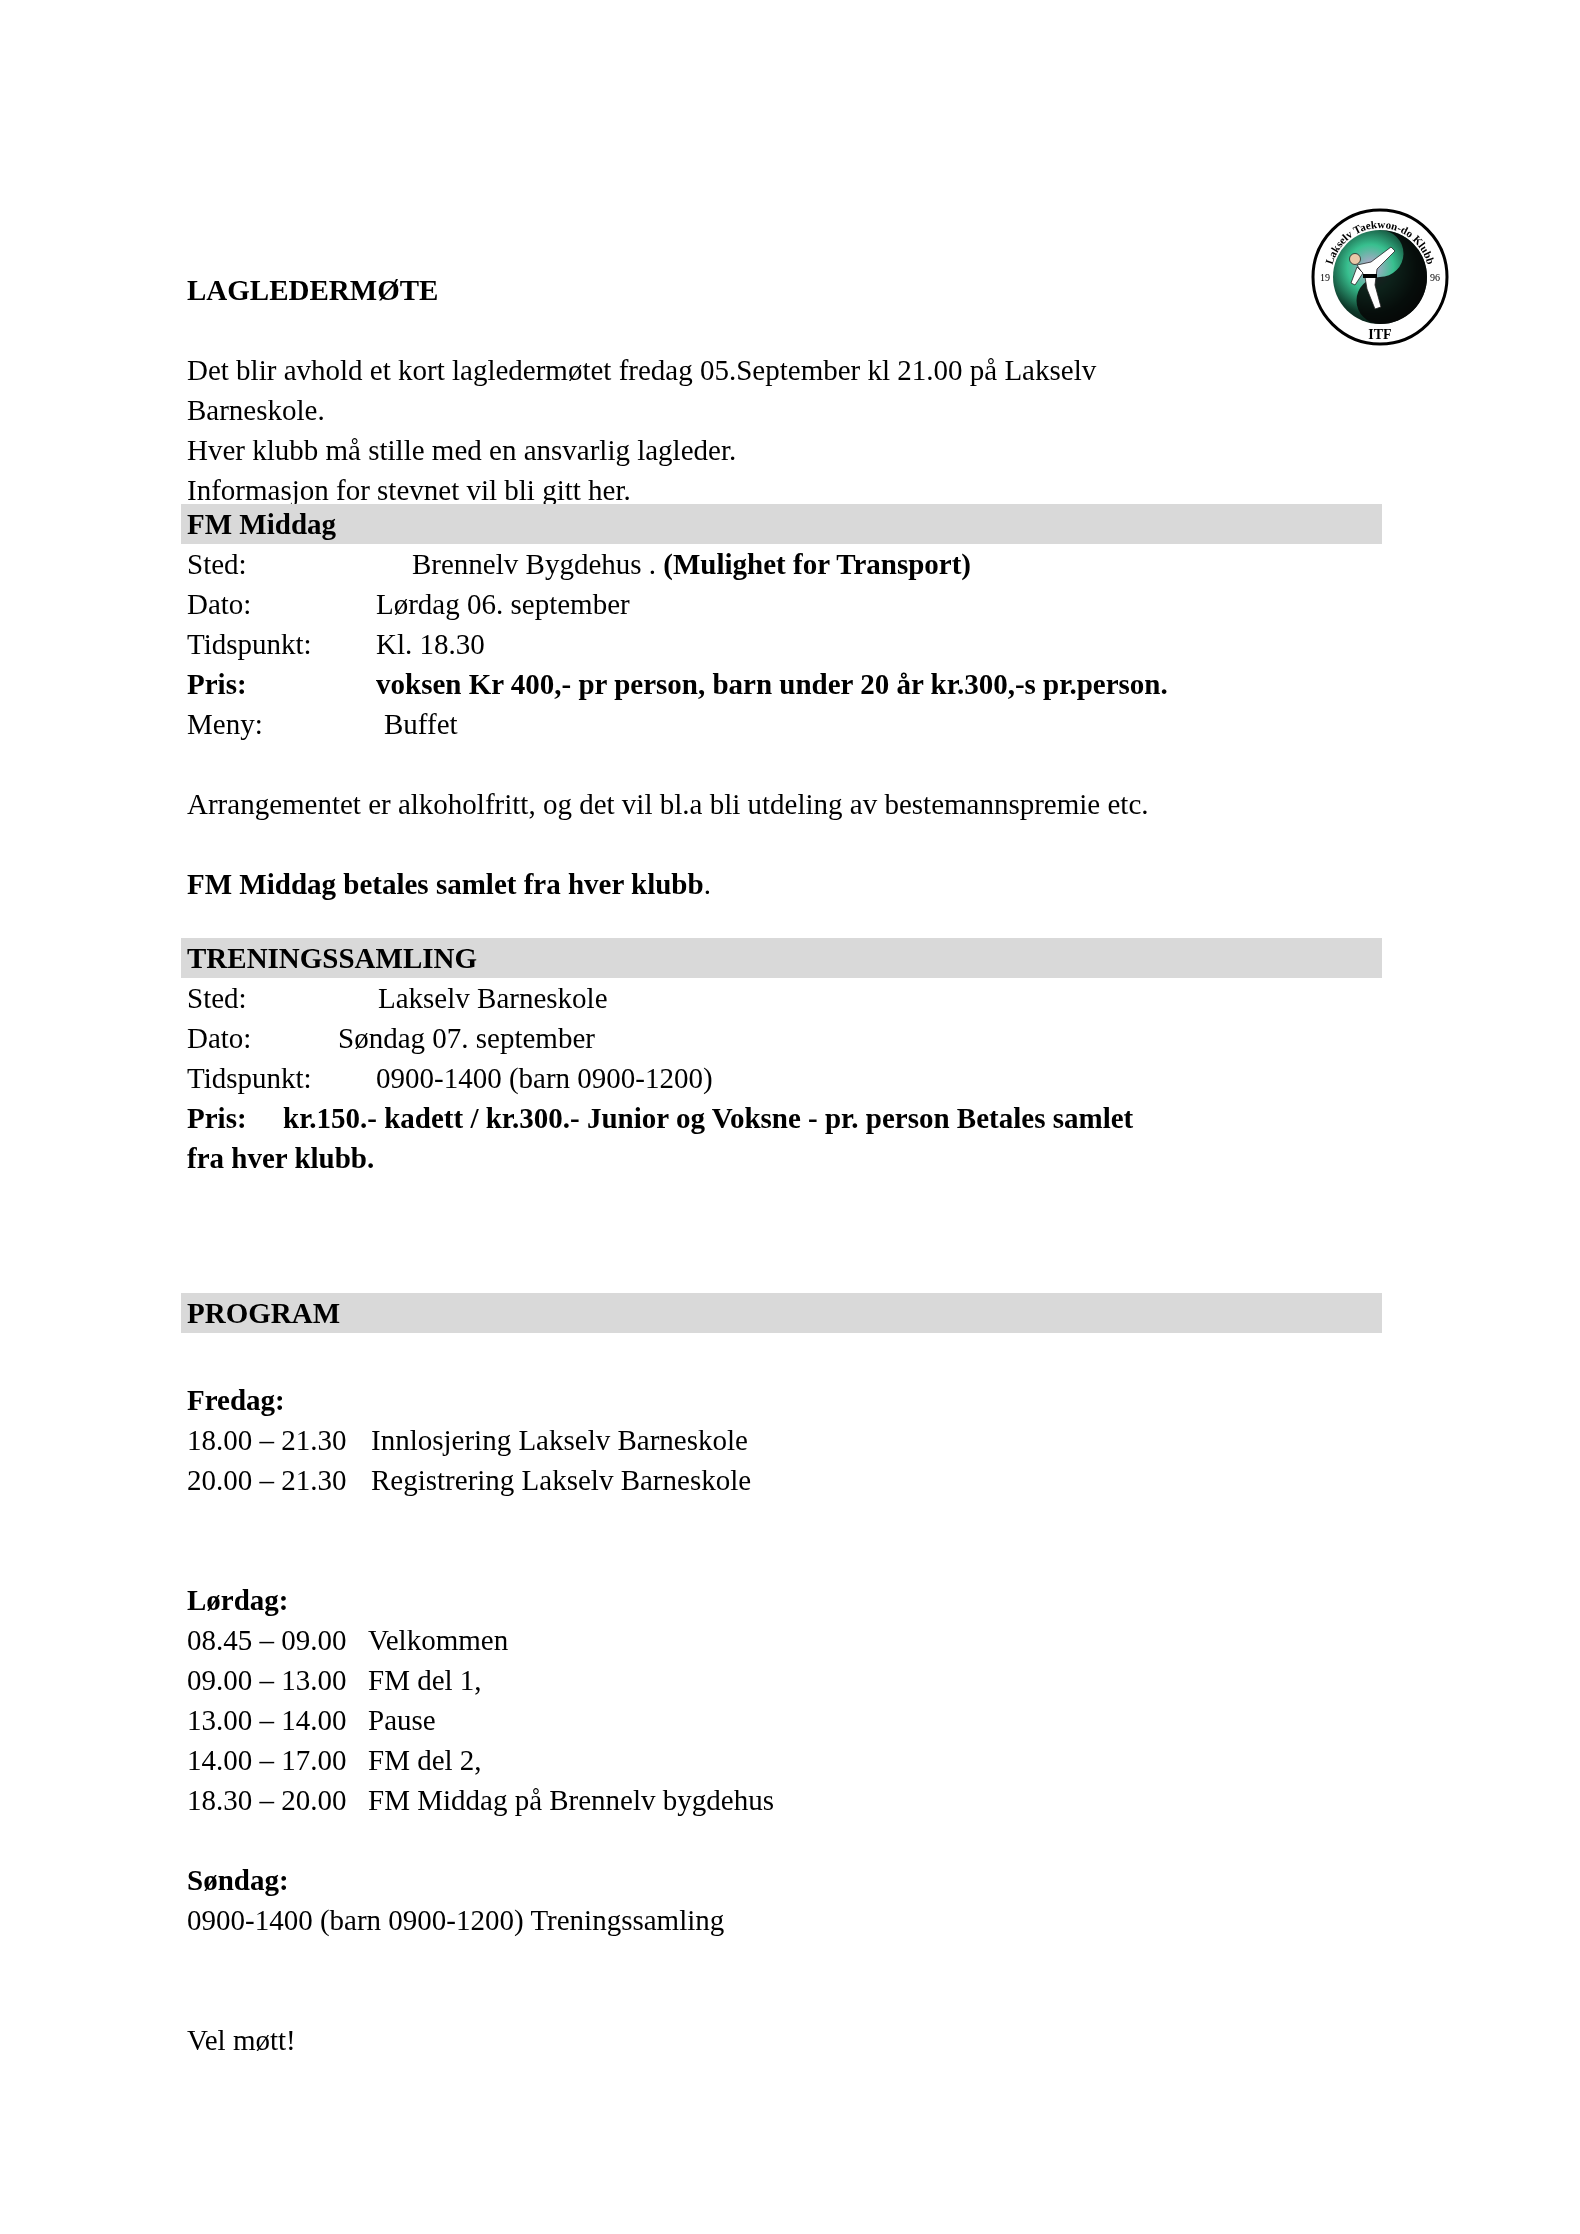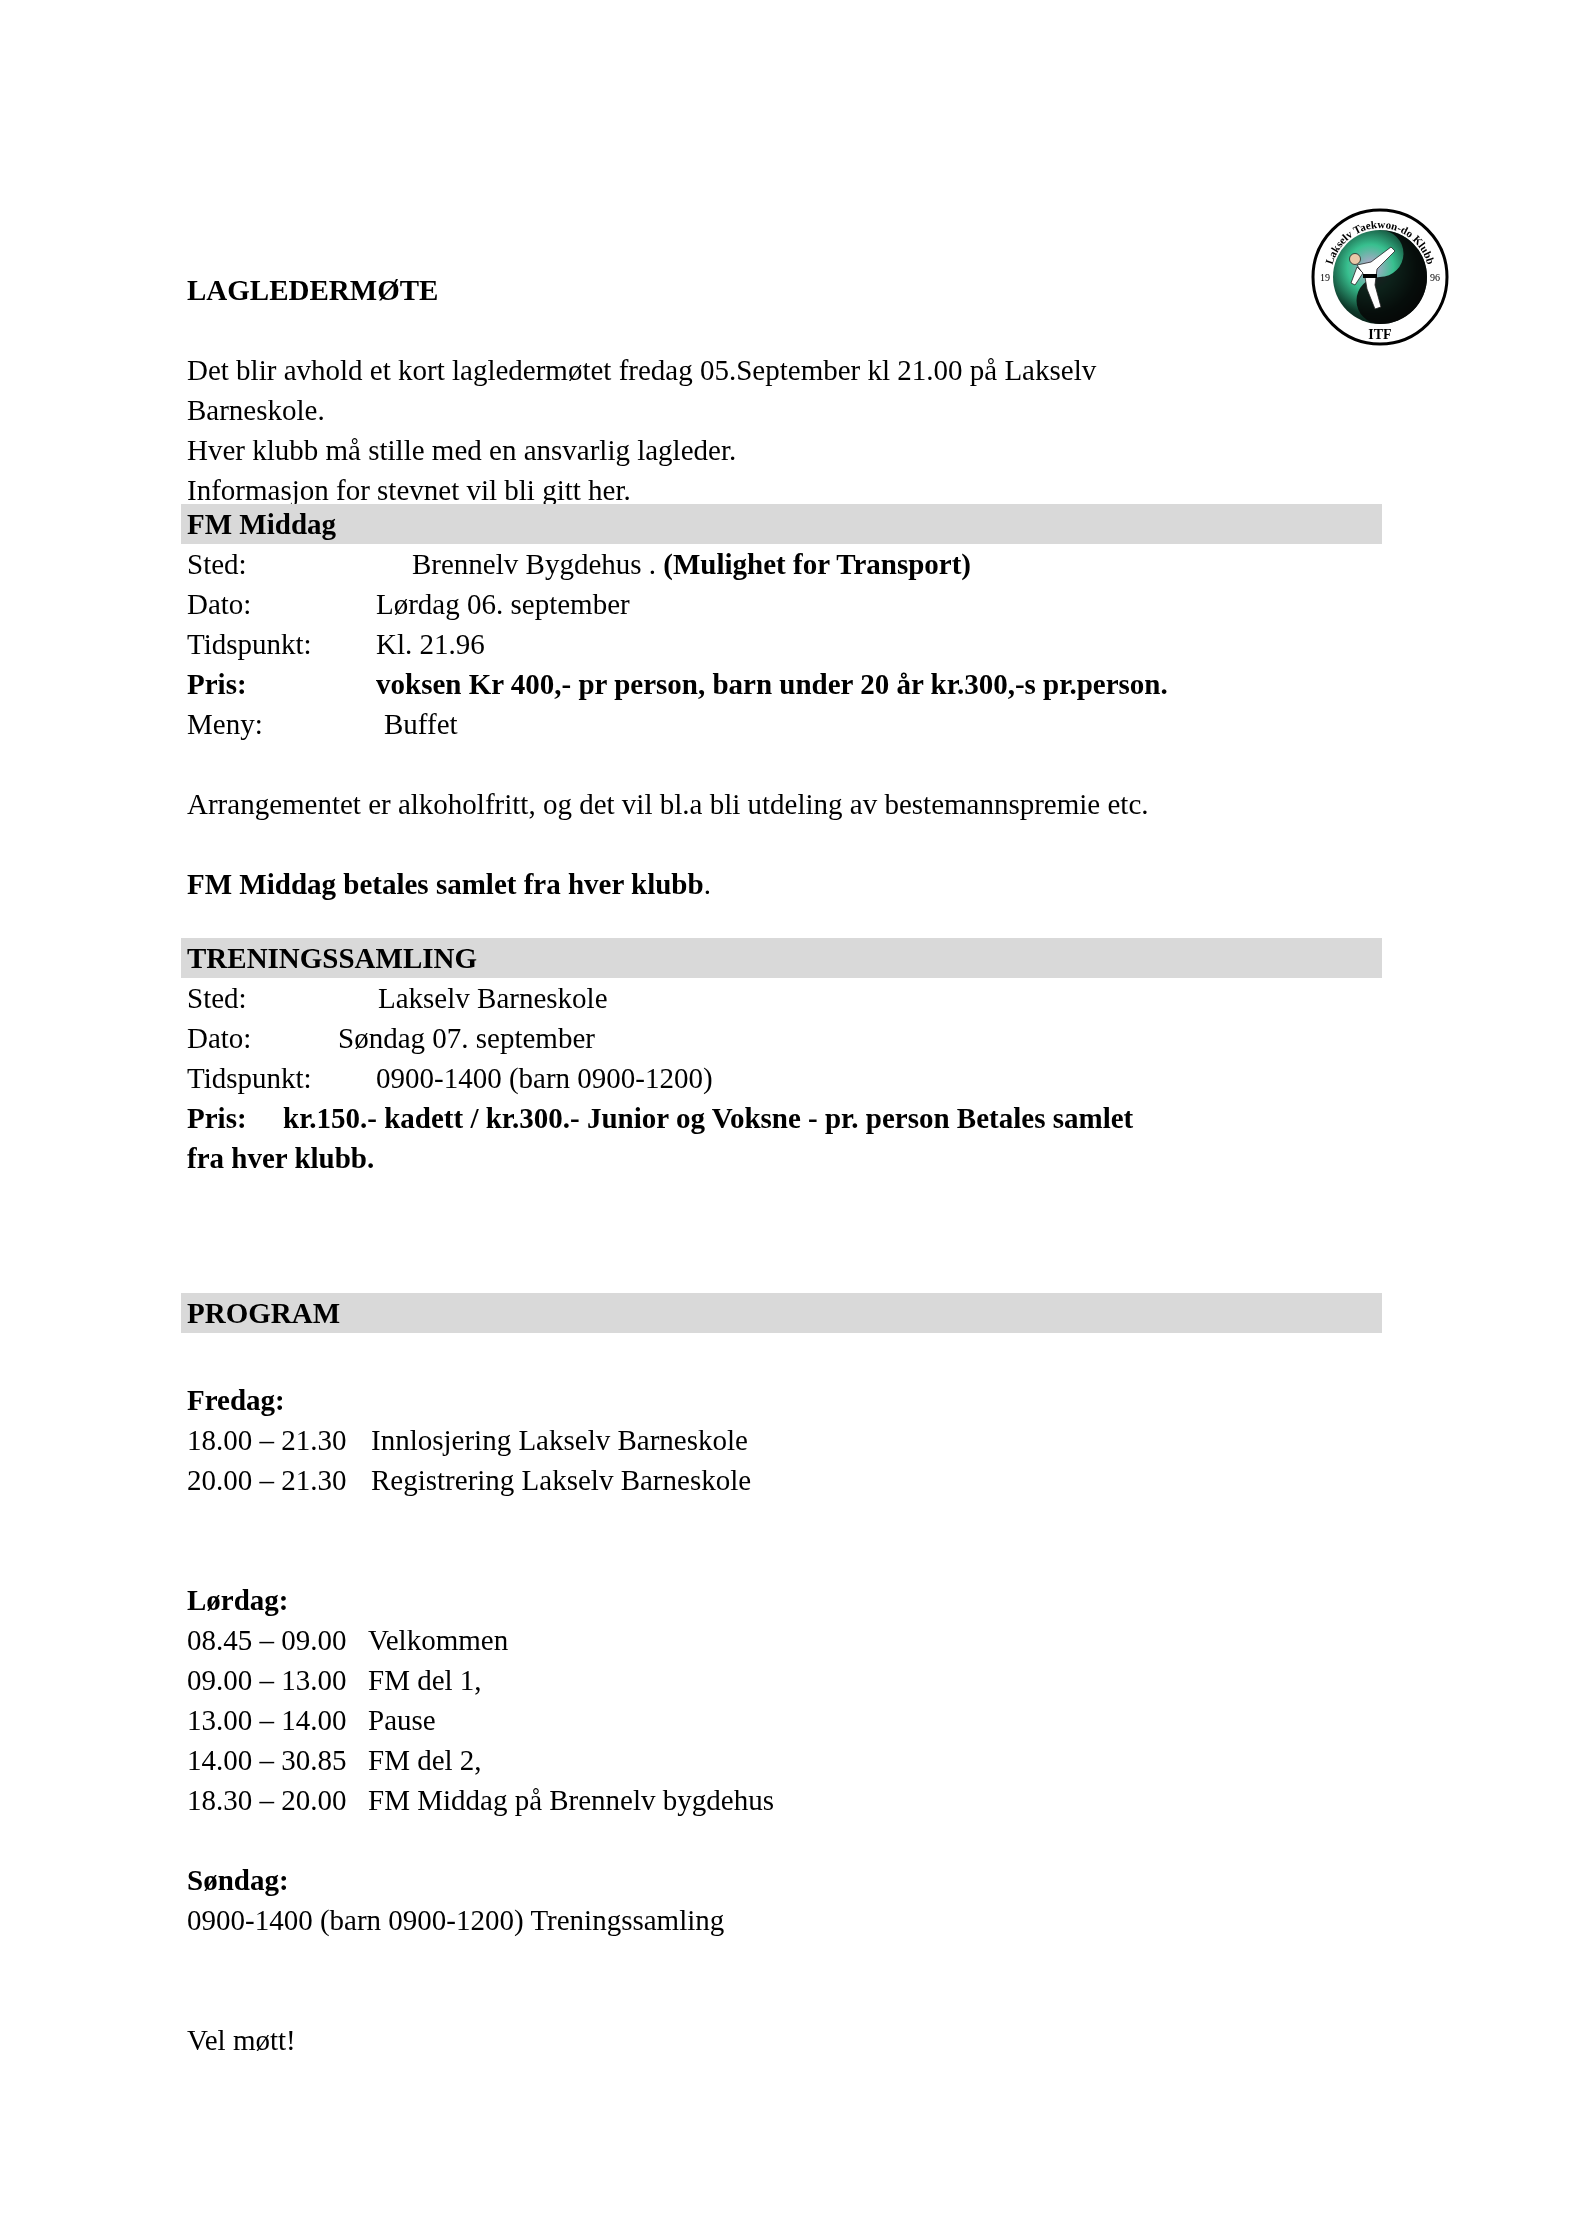--- a/index.html
+++ b/index.html
@@ -66,21 +66,21 @@
   <div class="row" style="top:544px;">
     <span class="lbl">Sted:</span>
     <span class="val" style="left:189px;margin-left:36px;"><span>Brennelv Bygdehus . </span><b>(Mulighet for Transport)</b></span>
   </div>
   <div class="row" style="top:584px;">
     <span class="lbl">Dato:</span>
     <span class="val" style="left:189px;">Lørdag 06. september</span>
   </div>
   <div class="row" style="top:624px;">
     <span class="lbl">Tidspunkt:</span>
-    <span class="val" style="left:189px;">Kl. 21.96</span>
+    <span class="val" style="left:189px;">Kl. 18.30</span>
   </div>
   <div class="row b" style="top:664px;">
     <span class="lbl">Pris:</span>
     <span class="val" style="left:189px;">voksen Kr 400,- pr person, barn under 20 år kr.300,-s pr.person.</span>
   </div>
   <div class="row" style="top:704px;">
     <span class="lbl">Meny:</span>
     <span class="val" style="left:197px;">Buffet</span>
   </div>
 
@@ -129,21 +129,21 @@
   </div>
   <div class="row" style="top:1660px;">
     <span class="lbl">09.00 – 13.00</span>
     <span class="val" style="left:181px;">FM del 1,</span>
   </div>
   <div class="row" style="top:1700px;">
     <span class="lbl">13.00 – 14.00</span>
     <span class="val" style="left:181px;">Pause</span>
   </div>
   <div class="row" style="top:1740px;">
-    <span class="lbl">14.00 – 30.85</span>
+    <span class="lbl">14.00 – 17.00</span>
     <span class="val" style="left:181px;">FM del 2,</span>
   </div>
   <div class="row" style="top:1780px;">
     <span class="lbl">18.30 – 20.00</span>
     <span class="val" style="left:181px;">FM Middag på Brennelv bygdehus</span>
   </div>
 
   <div class="line b" style="top:1860px;">Søndag:</div>
   <div class="line" style="top:1900px;">0900-1400 (barn 0900-1200) Treningssamling</div>
 

